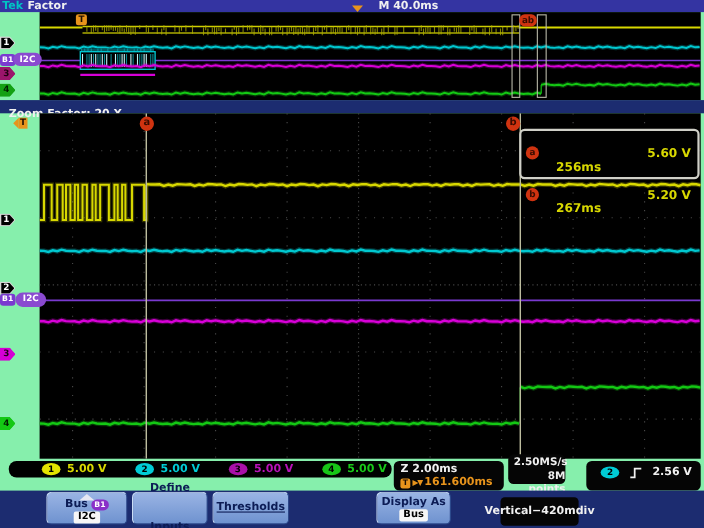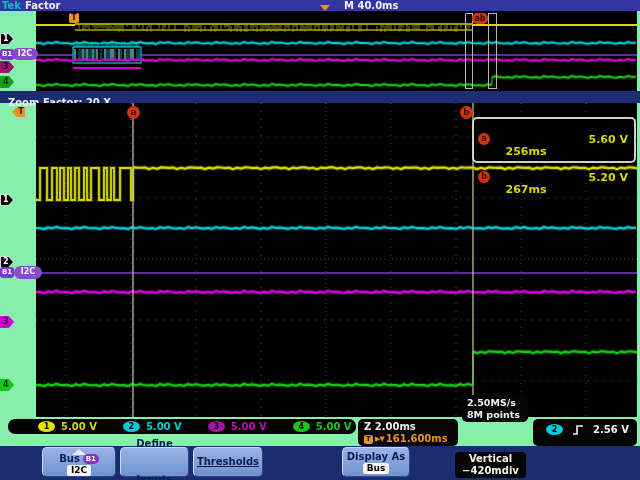--- a/index.html
+++ b/index.html
@@ -63,39 +63,39 @@
   .c2 .oval{background:#00ccd6;} .c2 .chscale{color:#00ccd6;}
   .c3 .oval{background:#a810a8;} .c3 .chscale{color:#b812b8;}
   .c4 .oval{background:#17c517;} .c4 .chscale{color:#18c818;}
   .blackbox{position:absolute;background:#050505;border-radius:5px;box-sizing:border-box;}
   .zbox{left:358px;top:419px;width:100px;height:27px;padding:2px 0 0 6px;}
   .zline1{font:bold 10px/12px "DejaVu Sans",sans-serif;color:#f0f0f0;}
   .zline2{display:flex;align-items:center;gap:2px;font:bold 10px/12px "DejaVu Sans",sans-serif;color:#e8941c;}
   .zline2 .tchip{width:9px;height:9px;background:#e8941c;border-radius:2px;color:#201000;
                  font:bold 7px/9px "DejaVu Sans",sans-serif;text-align:center;}
   .zline2 .arrows{font-size:7px;letter-spacing:-1px;}
-  .ratebox{left:462px;top:395px;width:66px;height:27px;padding:2px 0 0 5px;}
+  .ratebox{left:462px;top:413px;width:52px;height:27px;padding:2px 0 0 5px;text-align:right;}
   .ratebox div{font:bold 9.5px/12px "DejaVu Sans",sans-serif;color:#f0f0f0;}
   .trigbox{left:533px;top:419px;width:104px;height:27px;display:flex;align-items:center;
            justify-content:flex-end;gap:9px;padding:0 8px 6px 0;}
   .trigbox .tl{font:bold 10px "DejaVu Sans",sans-serif;color:#f0f0f0;}
   
   .menubg{position:absolute;left:0;top:446px;width:640px;height:34px;background:#1c2c70;}
   .btn{position:absolute;top:447px;height:30px;background:linear-gradient(#9ab4e4,#6e92cf);
        border:1px solid #2c4a8c;border-top-color:#cadef6;border-left-color:#cadef6;border-radius:5px;
        box-sizing:border-box;color:#0c1c55;font:bold 10px/12px "DejaVu Sans",sans-serif;
        display:flex;flex-direction:column;align-items:center;justify-content:center;cursor:pointer;margin-left:32px;}
   .chip{background:#f6f6f6;color:#000;border-radius:2px;padding:0 4px;font:bold 9px/11px "DejaVu Sans",sans-serif;}
   .uptri{position:absolute;top:1px;left:50%;transform:translateX(-50%);width:0;height:0;
          border-left:7px solid transparent;border-right:7px solid transparent;border-bottom:6px solid #e8e8f2;}
   .busrow{display:flex;align-items:center;gap:3px;margin-top:4px;}
   .busrow .b1{width:16px;height:10px;background:#8a30c8;border-radius:5px;color:#fff;
               font:bold 7px/10px "DejaVu Sans",sans-serif;text-align:center;}
   .infobox{position:absolute;top:452px;height:26px;background:#050505;border-radius:4px;
-           display:flex;flex-direction:column;align-items:center;justify-content:center;
+           display:flex;flex-direction:row;align-items:center;justify-content:center;
            color:#f0f0f0;font:bold 10px/12px "DejaVu Sans",sans-serif;}
 </style>
 </head>
 <body>
 
 <div class="screen">
 
   <div class="titlebar">
     <span class="tek-logo">Tek</span>
     <span class="prevu">Factor</span>

